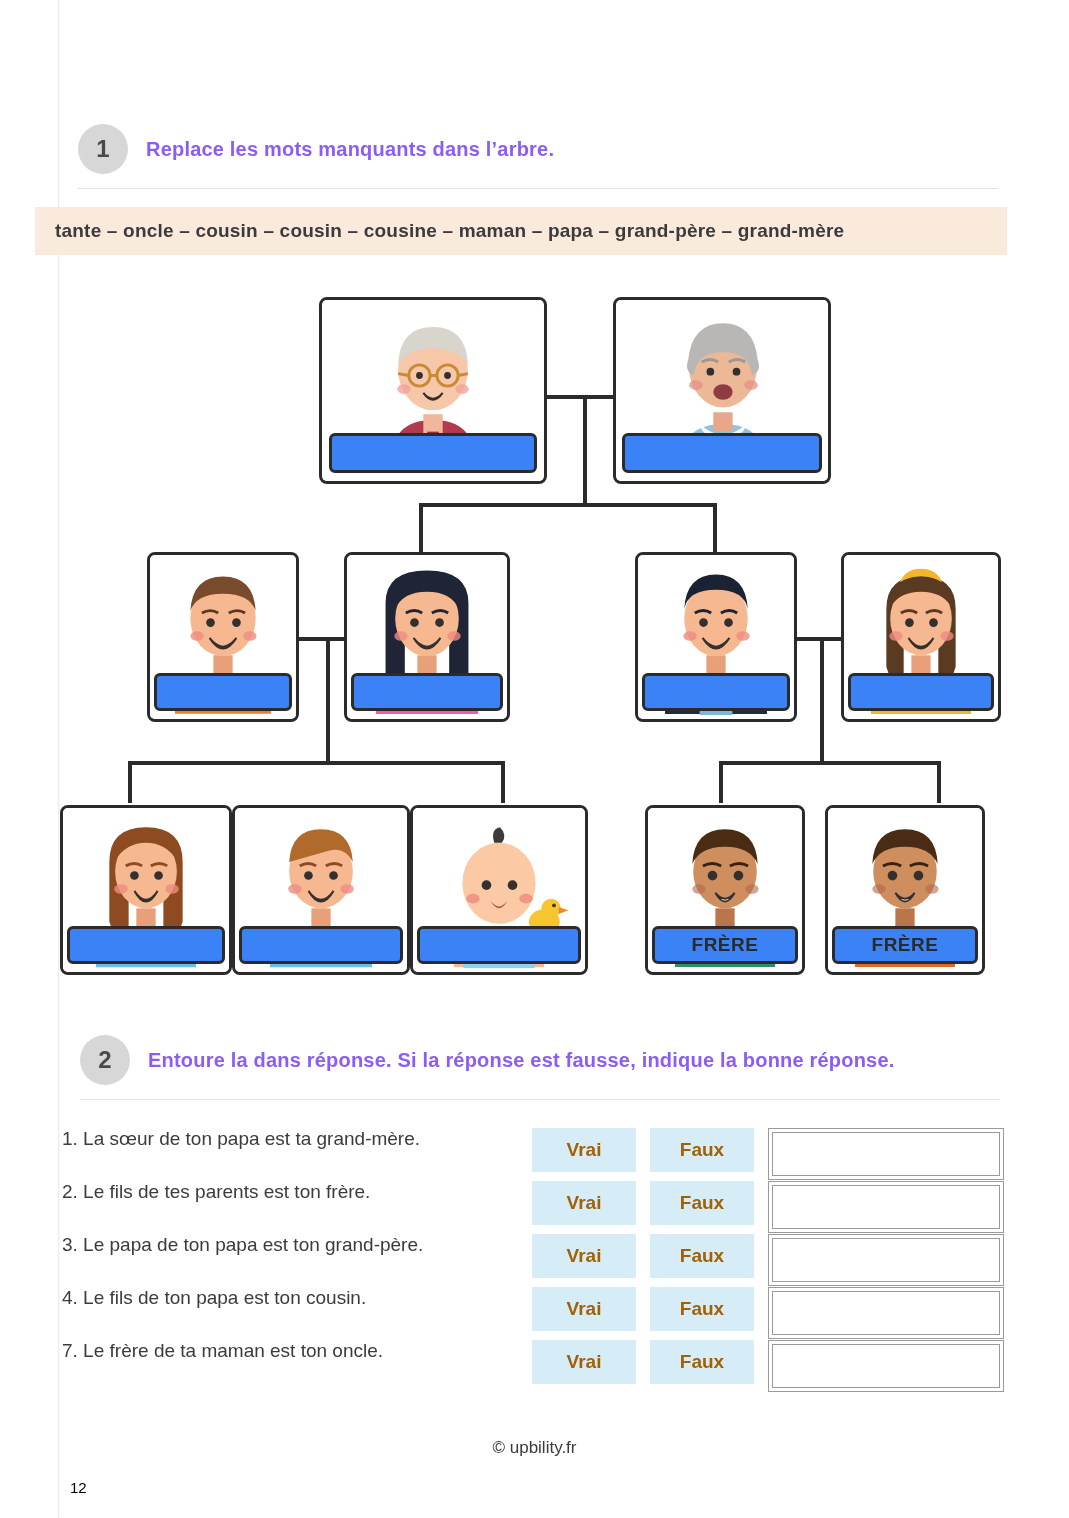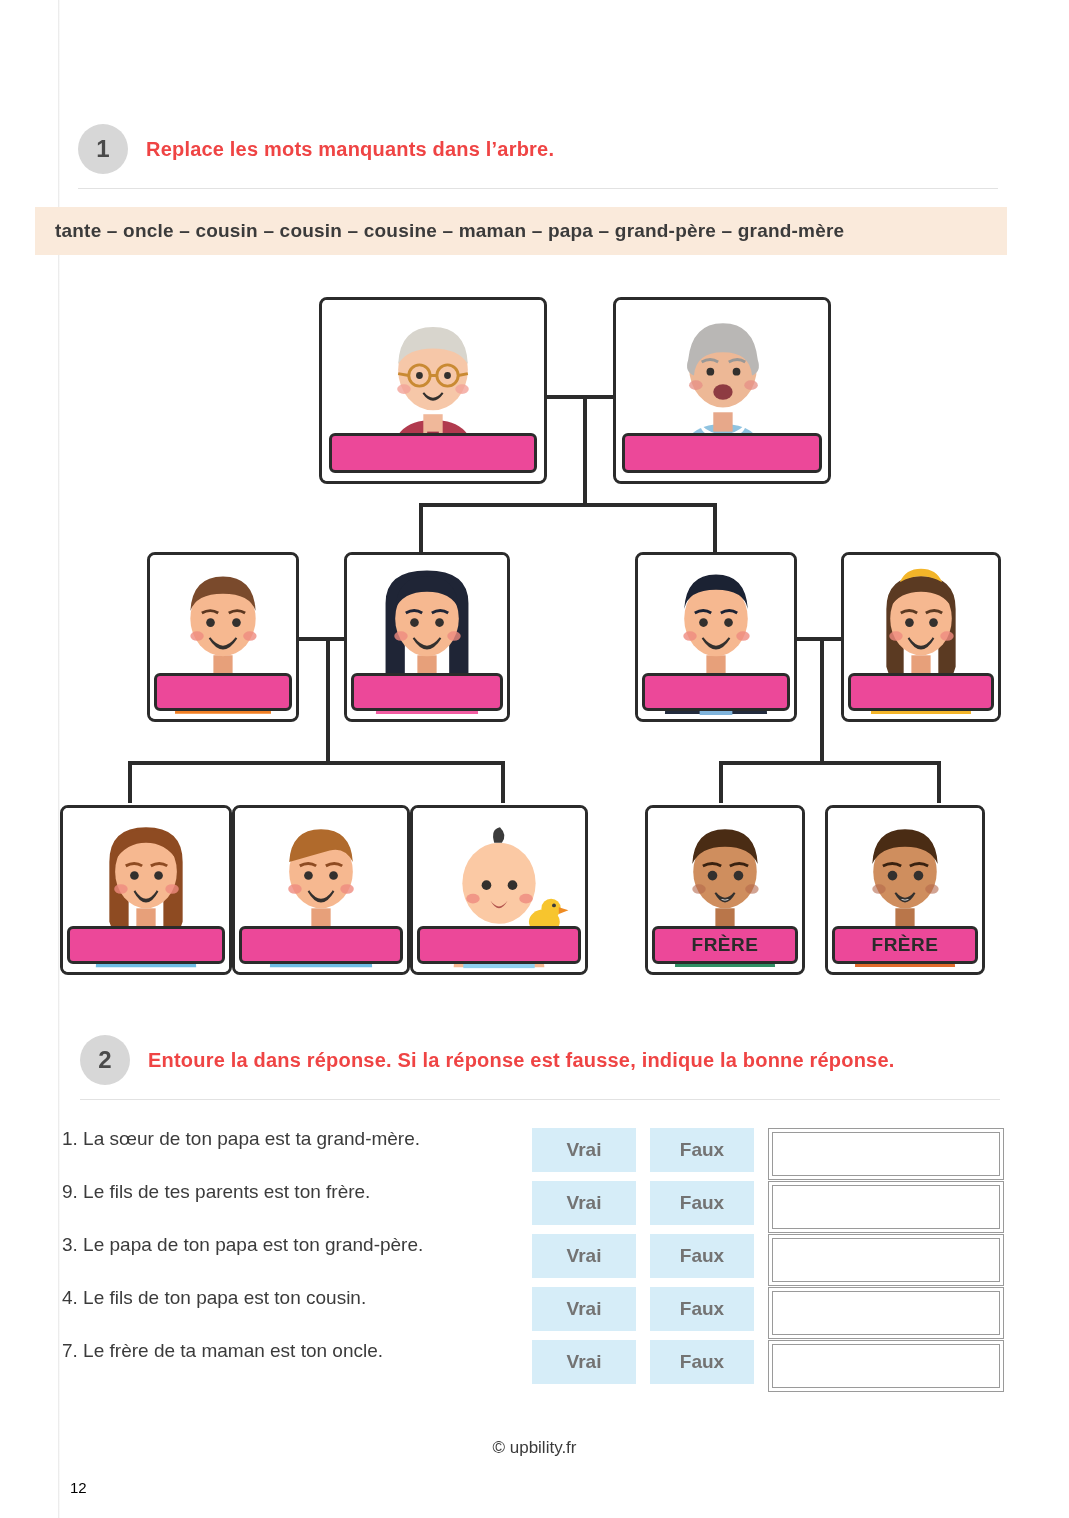--- a/index.html
+++ b/index.html
@@ -39,21 +39,21 @@
     font-size: 24px;
     font-weight: bold;
     display: flex;
     align-items: center;
     justify-content: center;
     flex: 0 0 auto;
   }
   .ex-title {
     font-size: 20px;
     font-weight: bold;
-    color: #ef4444;
+    color: #8b5cf6;
     letter-spacing: 0.2px;
   }
   .rule {
     height: 1px;
     background: #e2e2e2;
     margin-top: 14px;
   }
 
   
   .wordbank {
@@ -86,21 +86,21 @@
     width: 100%;
     height: 100%;
   }
   .namebox {
     position: absolute;
     left: 50%;
     transform: translateX(-50%);
     bottom: -18px;
     border: 3px solid #2b2b2b;
     border-radius: 6px;
-    background: #ec4899;
+    background: #3b82f6;
     box-sizing: border-box;
     display: flex;
     align-items: center;
     justify-content: center;
     font-size: 19px;
     font-weight: bold;
     color: #2b2b2b;
     letter-spacing: 0.5px;
   }
   .conn {
@@ -122,21 +122,21 @@
   }
   .vf {
     width: 104px;
     height: 44px;
     background: #d6edf8;
     display: flex;
     align-items: center;
     justify-content: center;
     font-size: 19px;
     font-weight: bold;
-    color: #737373;
+    color: #a16207;
     margin-right: 14px;
   }
   .answer-box {
     width: 228px;
     height: 44px;
     border: 1px solid #9a9a9a;
     background: #ffffff;
     box-sizing: border-box;
   }
   .answer-wrap {
@@ -442,21 +442,21 @@
     <div class="q-row">
       <div class="q-text">1. La sœur de ton papa est ta grand-mère.</div>
       <div class="vf">Vrai</div>
       <div class="vf">Faux</div>
       <div class="answer-wrap">
         <div class="answer-box"></div>
       </div>
     </div>
 
     <div class="q-row">
-      <div class="q-text">9. Le fils de tes parents est ton frère.</div>
+      <div class="q-text">2. Le fils de tes parents est ton frère.</div>
       <div class="vf">Vrai</div>
       <div class="vf">Faux</div>
       <div class="answer-wrap">
         <div class="answer-box"></div>
       </div>
     </div>
 
     <div class="q-row">
       <div class="q-text">3. Le papa de ton papa est ton grand-père.</div>
       <div class="vf">Vrai</div>

